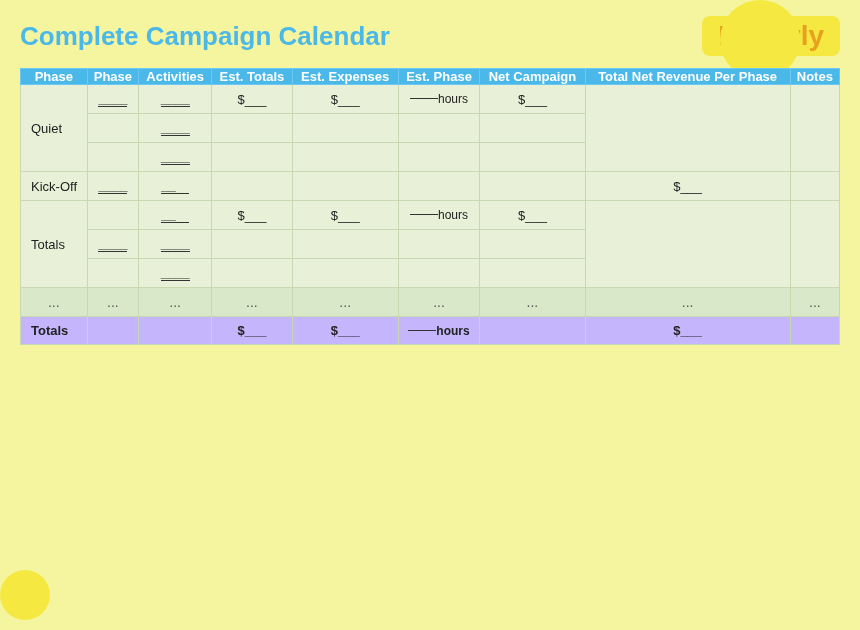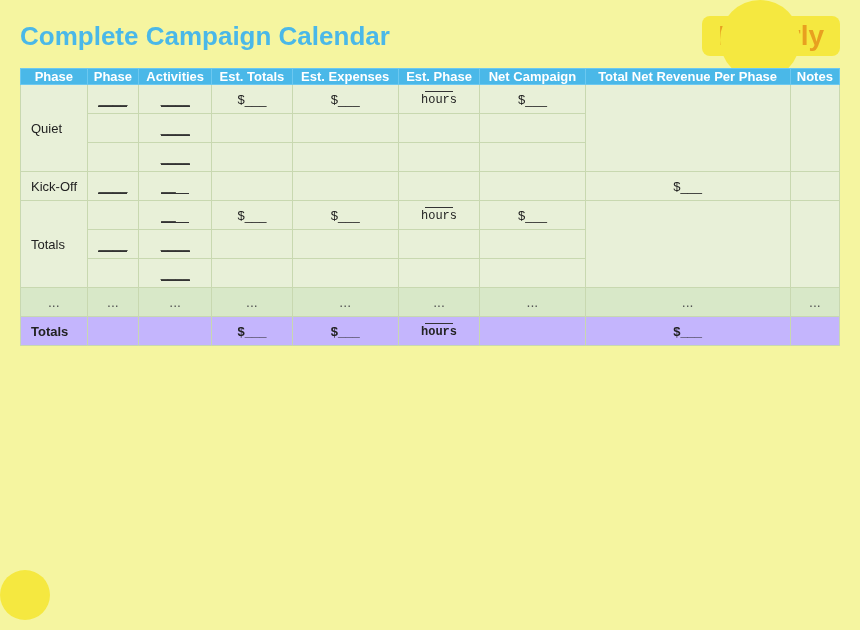--- a/index.html
+++ b/index.html
@@ -107,28 +107,27 @@
       font-weight: normal;
       text-align: left;
       padding-left: 10px;
     }
 
     .underline-val {
       display: inline-block;
       border-bottom: 1.5px solid #333;
       min-width: 28px;
       text-align: left;
+      font-weight: bold;
     }
 
     .hours-cell {
       display: flex;
-      flex-direction: column;
       align-items: center;
       justify-content: center;
-      font-family: Liberation Mono, monospace;
     }
 
     .hours-cell .line {
       border-bottom: 1.5px solid #333;
       width: 28px;
       margin-bottom: 1px;
     }
 
     .hours-cell .label {
       font-size: 12px;

